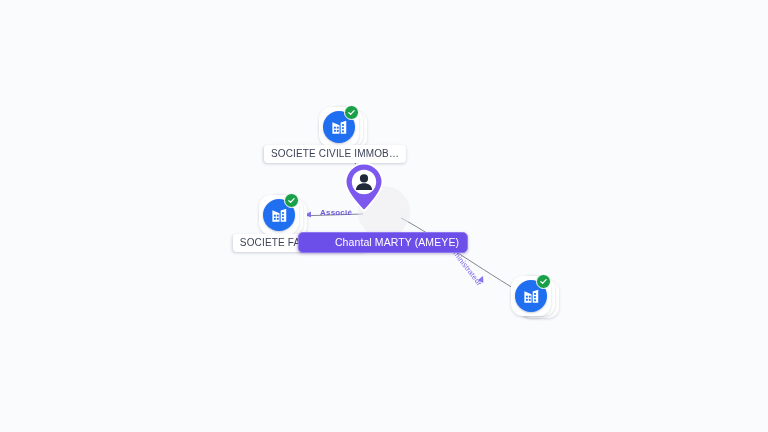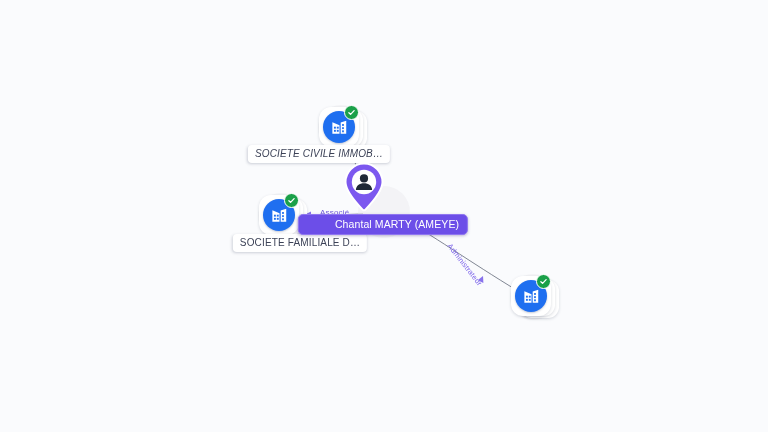--- a/index.html
+++ b/index.html
@@ -149,21 +149,21 @@
 
     <path d="M 298,216 L 363,214" fill="none" stroke="#6b7280" stroke-width="1" opacity=".85"></path>
     <polygon points="305,214.4 311,211.6 311,217.4" fill="#7b63ea" opacity=".9"></polygon>
 
     <path d="M 401,218 C 428,232 470,262 518,291" fill="none" stroke="#6b7280" stroke-width="1" opacity=".85"></path>
     <polygon points="483,276 477.6,280.2 483.4,283.0" fill="#7b63ea" opacity=".9"></polygon>
   </svg>
 
   <div class="edge-label" style="left:359px; top:178px; transform: rotate(-62deg) translate(-50%,-50%);">Gérant</div>
 
-  <div class="edge-label flat" style="left:320px; top:208px;">Associé</div>
+  <div class="edge-label flat" style="left:320px; top:208px;font-weight:bold;">Associé</div>
 
   <div class="edge-label" style="left:449px; top:240px; transform: rotate(52deg);">Administrateur</div>
 
   <div class="node" style="left:341px; top:128px;">
     <div class="halo" style="width:46px; height:46px; left:0; top:0;"></div>
     <div class="company-stack">
       <div class="stack-card c3"></div>
       <div class="stack-card c2"></div>
       <div class="stack-card c1"></div>
       <div class="company-disc">
@@ -179,21 +179,21 @@
           <rect x="15.3" y="15.6" width="2.2" height="2.4" fill="#1f6ff0"></rect>
         </svg>
       </div>
       <div class="verified-badge">
         <svg width="9" height="9" viewBox="0 0 24 24">
           <path d="M5 12.5l4.5 4.5L19 7" stroke="#ffffff" stroke-width="3.4" fill="none" stroke-linecap="round" stroke-linejoin="round"></path>
         </svg>
       </div>
     </div>
   </div>
-  <div class="node-label" style="left:319px; top:145px;font-style:italic;">SOCIETE CIVILE IMMOB…</div>
+  <div class="node-label" style="left:335px; top:145px;">SOCIETE CIVILE IMMOB…</div>
 
   <div class="node" style="left:281px; top:216px;">
     <div class="halo" style="width:46px; height:46px; left:0; top:0;"></div>
     <div class="company-stack">
       <div class="stack-card c3"></div>
       <div class="stack-card c2"></div>
       <div class="stack-card c1"></div>
       <div class="company-disc">
         <svg width="19" height="19" viewBox="0 0 24 24">
           <path d="M3 20h9V9.2L3 5.4V20z" fill="#ffffff"></path>
@@ -249,15 +249,15 @@
       <svg class="pin-svg" width="40" height="50" viewBox="0 0 40 50">
         <path d="M20 1.5c-10.2 0-18.5 8.3-18.5 18.5 0 9.1 12.8 23.1 17.1 27.6
                  a1.95 1.95 0 0 0 2.8 0C25.7 43.1 38.5 29.1 38.5 20
                  C38.5 9.8 30.2 1.5 20 1.5z" fill="#7c58ef" stroke="#ffffff" stroke-width="2"></path>
         <circle cx="20" cy="20" r="12.2" fill="#ffffff"></circle>
         <circle cx="20" cy="16.4" r="4.1" fill="#1f2937"></circle>
         <path d="M11.9 28.1c0-4.3 3.6-6.9 8.1-6.9s8.1 2.6 8.1 6.9z" fill="#1f2937"></path>
       </svg>
     </div>
   </div>
-  <div class="person-label" style="left:383px; top:214px;padding-left:36px;">Chantal MARTY (AMEYE)</div>
+  <div class="person-label" style="left:383px; top:232px;padding-left:36px;">Chantal MARTY (AMEYE)</div>
 
 </div>
 
 </body></html>

